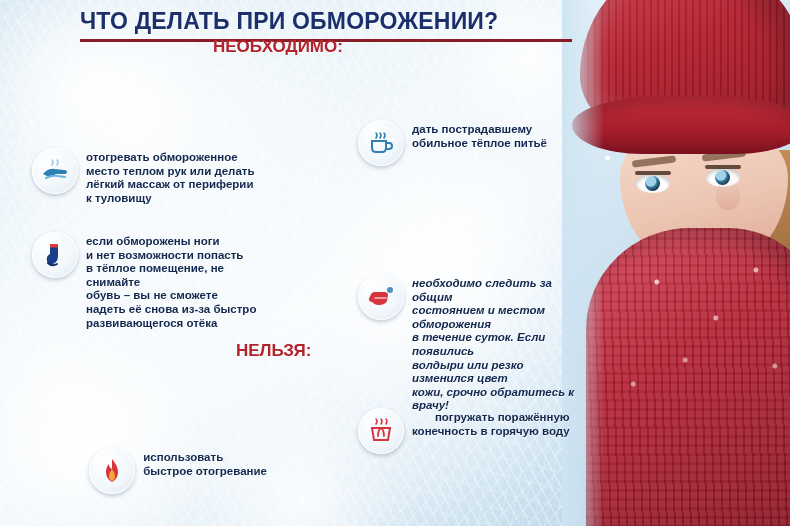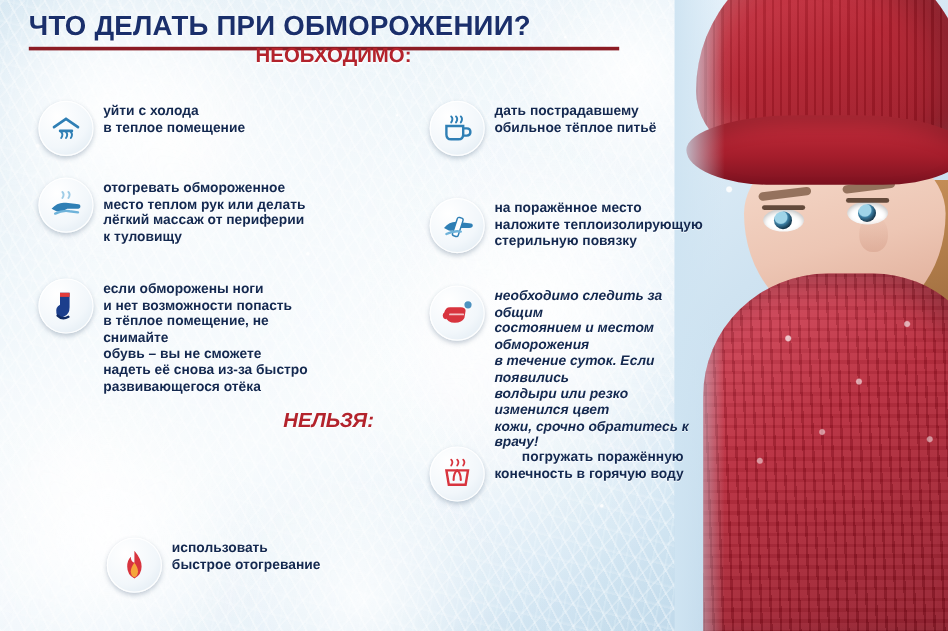--- a/index.html
+++ b/index.html
@@ -181,21 +181,21 @@
     position: absolute;
     left: 0; top: 0; bottom: 0; width: 42px;
     background: linear-gradient(90deg, rgba(207,228,242,1) 0%, rgba(207,228,242,0) 100%);
   }
 
   
   .title-bar {
     position: absolute;
     left: 0; top: 8px;
     width: 620px;
-    padding-left: 24px;
+    padding-left: 80px;
   }
   .title {
     font-size: 23px;
     font-weight: bold;
     color: #1a2f6b;
     letter-spacing: .2px;
     white-space: nowrap;
     text-shadow: 0 1px 0 rgba(255,255,255,0.85);
   }
   .title-underline {
@@ -206,21 +206,21 @@
   }
 
   .section-head {
     position: absolute;
     font-size: 17px;
     font-weight: bold;
     color: #b3232c;
     text-shadow: 0 1px 0 rgba(255,255,255,0.9);
   }
   #head-required { left: 213px; top: 37px; }
-  #head-forbidden { left: 236px; top: 341px; font-style: italic; }
+  #head-forbidden { left: 236px; top: 341px; }
 
   
   .item {
     position: absolute;
     display: flex;
     align-items: flex-start;
     gap: 8px;
   }
   .badge {
     flex: 0 0 auto;
@@ -234,21 +234,21 @@
   .item-text {
     font-size: 11.5px;
     line-height: 13.6px;
     font-weight: bold;
     color: #13284f;
     white-space: pre-line;
     text-shadow: 0 1px 0 rgba(255,255,255,0.75);
     padding-top: 3px;
   }
   .col-left { width: 235px; }
-  .col-right { width: 230px; }
+  .col-right { width: 230px; margin-top: 36px; }
 </style>
 </head>
 <body>
 
 <div id="poster">
 
   <div class="bg-base"></div>
   <div class="frost-streaks"></div>
   <div class="frost-blobs">
     <span style="left:-60px;top:-40px;width:300px;height:260px;"></span>
@@ -297,33 +297,20 @@
   </div>
 
   <div class="title-bar">
     <div class="title">ЧТО ДЕЛАТЬ ПРИ ОБМОРОЖЕНИИ?</div>
     <div class="title-underline"></div>
   </div>
 
   <div class="section-head" id="head-required">НЕОБХОДИМО:</div>
   <div class="section-head" id="head-forbidden">НЕЛЬЗЯ:</div>
 
-  <div class="item col-left" style="left:32px;top:84px;">
-    <div class="badge">
-      <svg width="28" height="28" viewBox="0 0 28 28">
-        <path d="M4 13 L14 6 L24 13" fill="none" stroke="#2f7fb5" stroke-width="2.2" stroke-linecap="round"></path>
-        <rect x="8" y="15" width="12" height="2.2" rx="1" fill="#2f7fb5"></rect>
-        <path d="M10 22 q2-3 0-5" fill="none" stroke="#2f7fb5" stroke-width="1.6" stroke-linecap="round"></path>
-        <path d="M14 22 q2-3 0-5" fill="none" stroke="#2f7fb5" stroke-width="1.6" stroke-linecap="round"></path>
-        <path d="M18 22 q2-3 0-5" fill="none" stroke="#2f7fb5" stroke-width="1.6" stroke-linecap="round"></path>
-      </svg>
-    </div>
-    <div class="item-text">уйти с холода
-в теплое помещение</div>
-  </div>
 
   <div class="item col-left" style="left:32px;top:148px;">
     <div class="badge">
       <svg width="30" height="26" viewBox="0 0 30 26">
         <path d="M3 16 q5-6 12-5 l9 1 q3 0 3 2 t-3 2 l-8 0 q-4 3-9 2 z" fill="#2f7fb5"></path>
         <path d="M6 20 q6-3 12-2 l7 1" fill="none" stroke="#6fb3da" stroke-width="2" stroke-linecap="round"></path>
         <path d="M12 7 q2-3 0-5" fill="none" stroke="#9fcce6" stroke-width="1.6" stroke-linecap="round"></path>
         <path d="M17 7 q2-3 0-5" fill="none" stroke="#9fcce6" stroke-width="1.6" stroke-linecap="round"></path>
       </svg>
     </div>
@@ -356,32 +343,20 @@
         <path d="M19 14 h3 q3 0 3 3 t-3 3 h-3" fill="none" stroke="#2f7fb5" stroke-width="2"></path>
         <path d="M9 9 q2-3 0-5" fill="none" stroke="#2f7fb5" stroke-width="1.6" stroke-linecap="round"></path>
         <path d="M13 9 q2-3 0-5" fill="none" stroke="#2f7fb5" stroke-width="1.6" stroke-linecap="round"></path>
         <path d="M17 9 q2-3 0-5" fill="none" stroke="#2f7fb5" stroke-width="1.6" stroke-linecap="round"></path>
       </svg>
     </div>
     <div class="item-text">дать пострадавшему
 обильное тёплое питьё</div>
   </div>
 
-  <div class="item col-right" style="left:358px;top:165px;">
-    <div class="badge">
-      <svg width="30" height="26" viewBox="0 0 30 26">
-        <path d="M4 15 q5-6 12-5 l9 1 q3 0 3 2 t-3 2 l-8 0 q-4 3-9 2 z" fill="#2f7fb5"></path>
-        <rect x="13" y="6" width="5" height="16" rx="1.6" fill="#ffffff" stroke="#2f7fb5" stroke-width="1.2" transform="rotate(18 15 14)"></rect>
-        <path d="M6 20 q6-3 12-2" fill="none" stroke="#6fb3da" stroke-width="2" stroke-linecap="round"></path>
-      </svg>
-    </div>
-    <div class="item-text">на поражённое место
-наложите теплоизолирующую
-стерильную  повязку</div>
-  </div>
 
   <div class="item col-right" style="left:358px;top:238px;font-style:italic;">
     <div class="badge">
       <svg width="30" height="26" viewBox="0 0 30 26">
         <path d="M6 9 q-3 3 -1 7 q2 5 8 5 q6 0 8 -4 l1 -6 q0 -3 -4 -3 l-9 0 q-2 0 -3 1 z" fill="#d8343e"></path>
         <path d="M6 12 q-3 0 -3 3 t3 3" fill="#d8343e"></path>
         <path d="M9 14 h11" fill="none" stroke="#ffffff" stroke-width="1.6" stroke-linecap="round" opacity=".7"></path>
         <circle cx="24" cy="6" r="3" fill="#2f7fb5" opacity=".85"></circle>
       </svg>
     </div>

